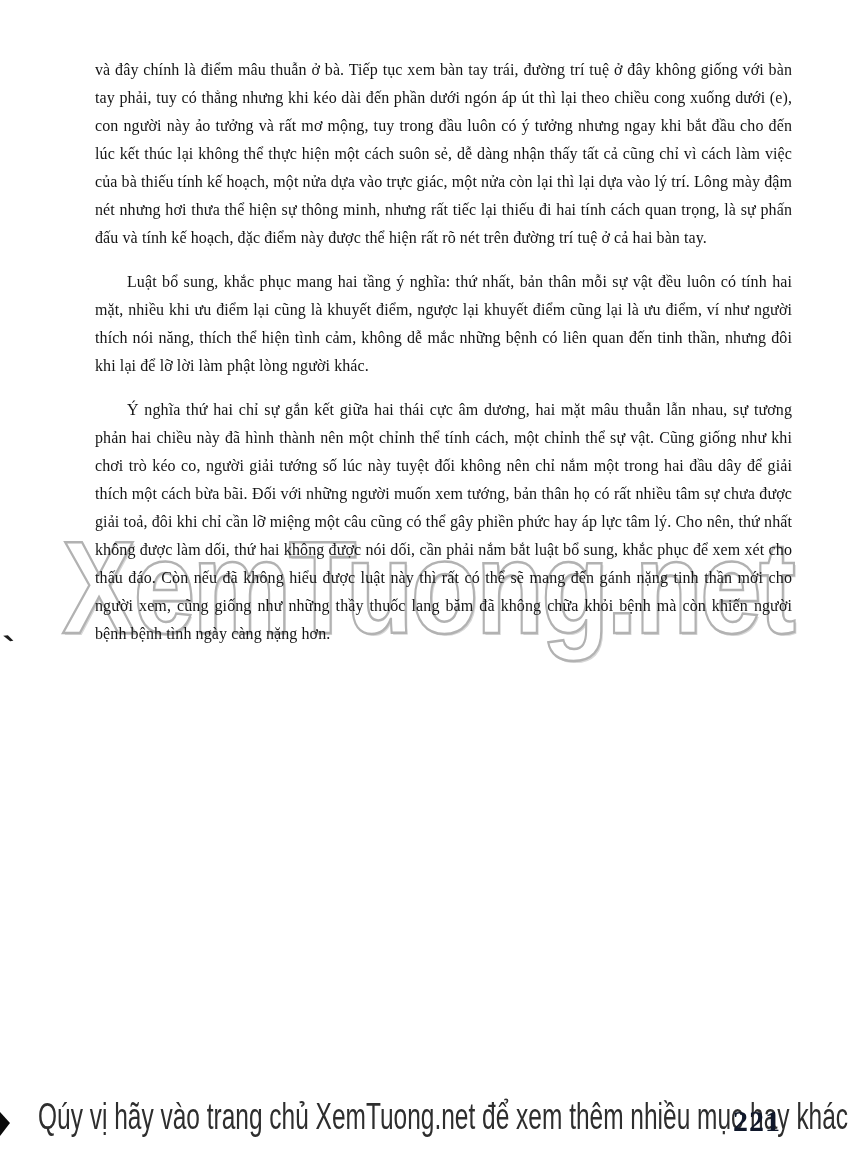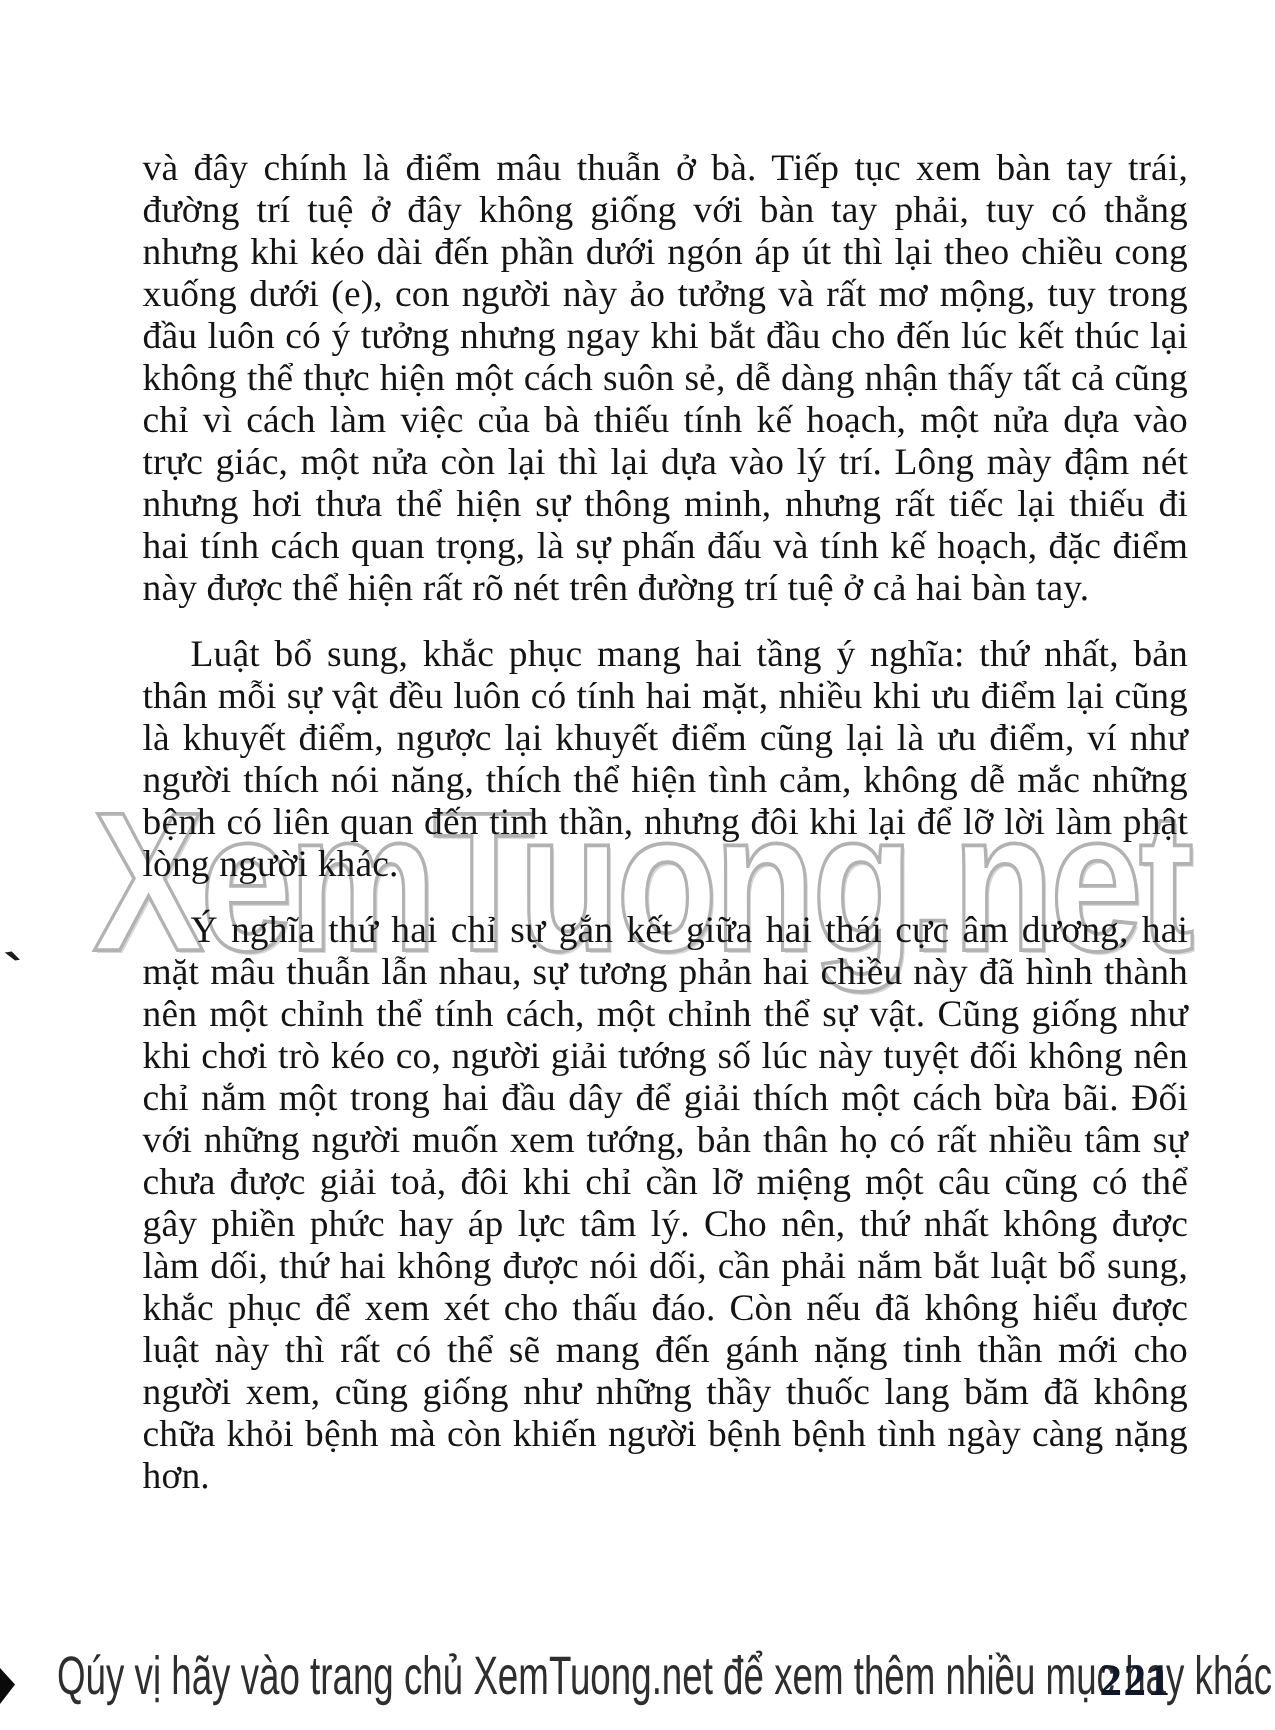--- a/index.html
+++ b/index.html
@@ -16,25 +16,24 @@
     font-family: "Liberation Serif", "DejaVu Serif", serif;
   }
   
   .content {
     position: absolute;
     left: 95px;
     top: 56px;
     width: 697px;
     z-index: 2;
     color: var(--text, #141414);
-    font-size: 25px;
+    font-size: 16px;
     line-height: 28px;
     text-align: justify;
     letter-spacing: 0.1px;
-    margin-top: 43px;
   }
   .content p {
     margin: 0 0 16px 0;
     padding: 0;
   }
   .content p.indent {
     text-indent: 32px;
   }
   
   .watermark {

